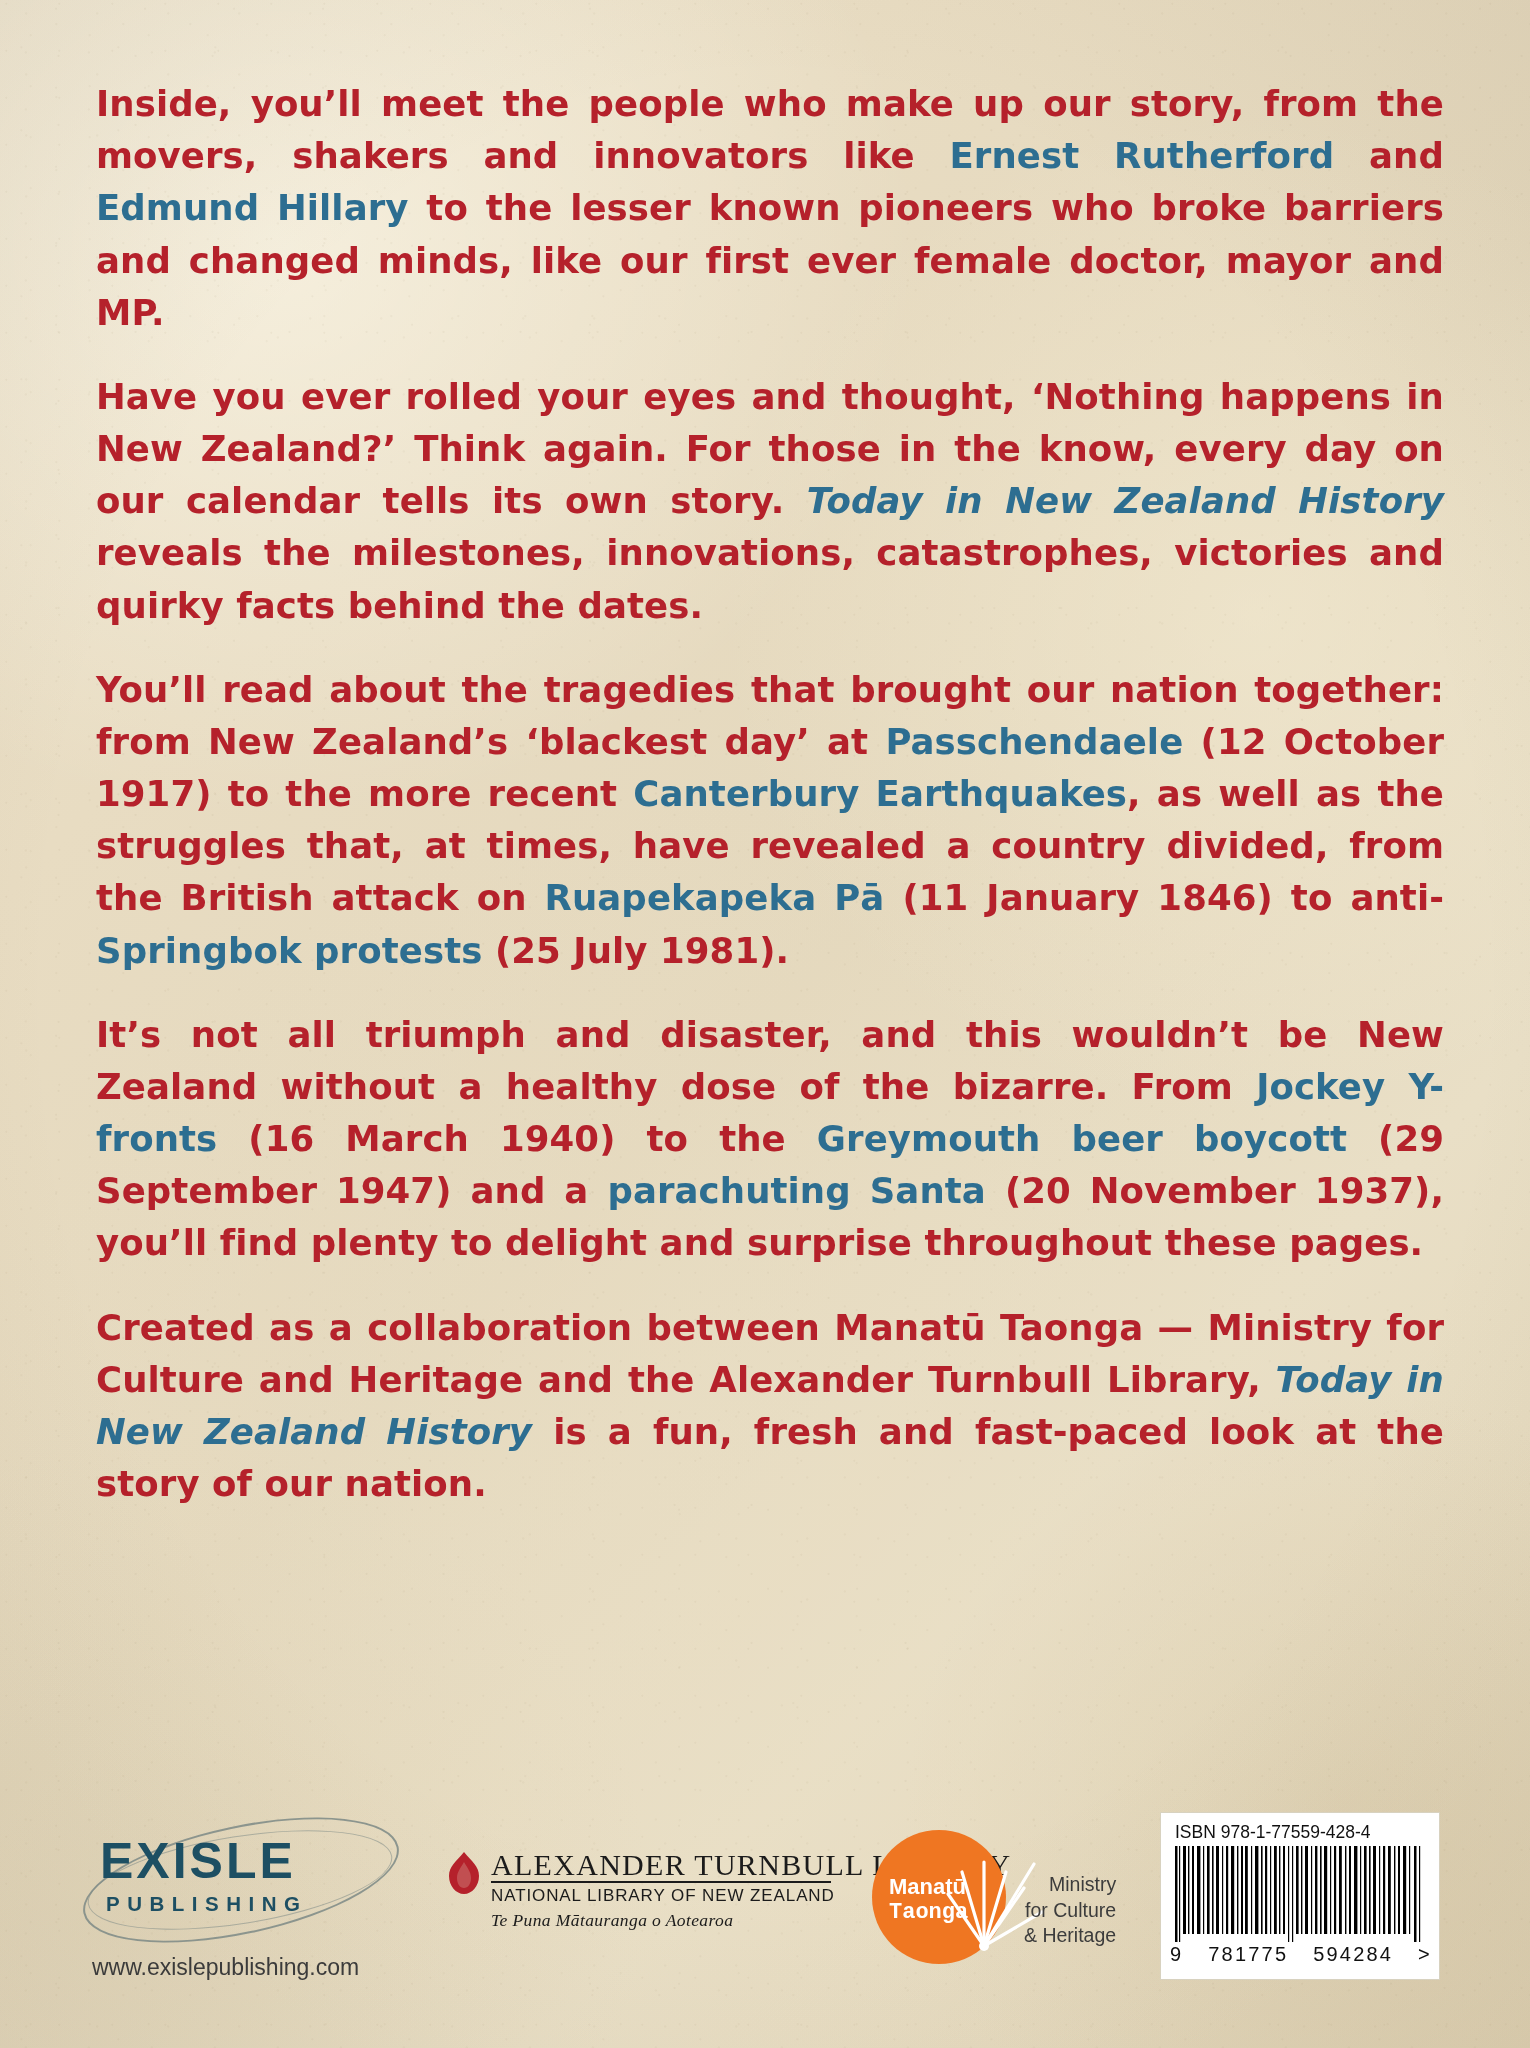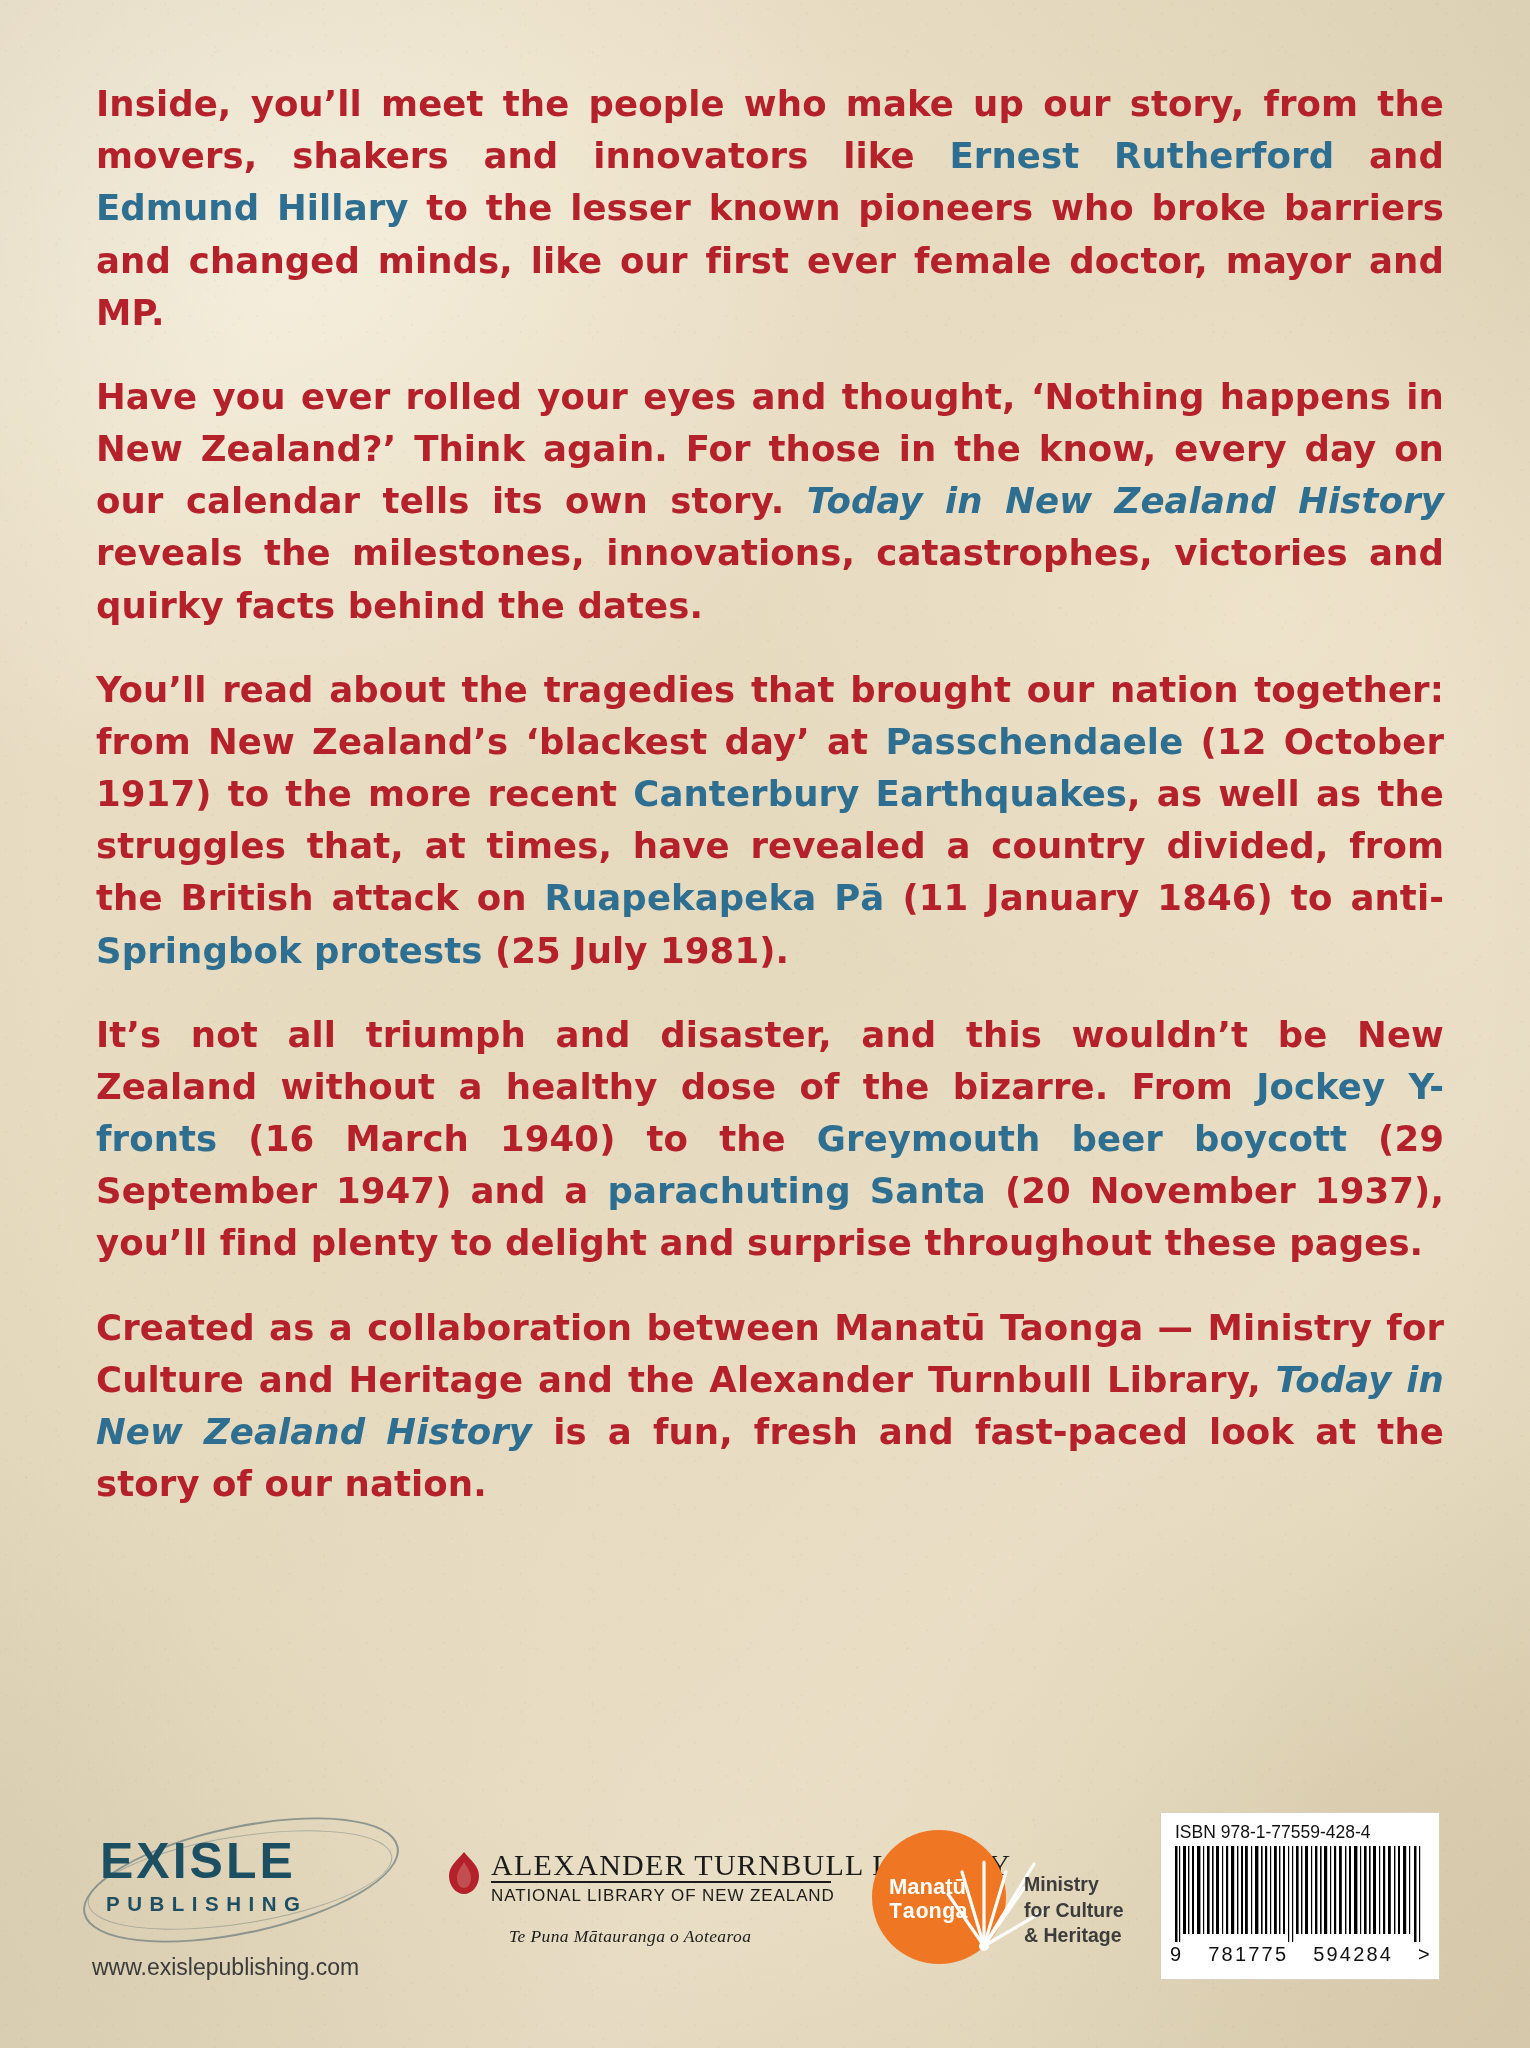--- a/index.html
+++ b/index.html
@@ -168,28 +168,27 @@
     top: 38px;
     font-family: "Liberation Sans", sans-serif;
     font-size: 17px;
     letter-spacing: 0.9px;
     color: #1b1b1b;
     white-space: nowrap;
   }
   #atl-l3 {
     position: absolute;
     left: 44px;
-    top: 78px;
+    top: 62px;
     font-family: "Liberation Serif", serif;
     font-style: italic;
     font-size: 17.5px;
     letter-spacing: 0.4px;
     color: #1b1b1b;
     white-space: nowrap;
-    margin-left: 18px;
   }
   #atl-rule {
     position: absolute;
     left: 44px;
     top: 33px;
     width: 340px;
     height: 1.5px;
     background: #1b1b1b;
   }
 
@@ -238,21 +237,21 @@
   #mct-right {
     position: absolute;
     left: 152px;
     top: 42px;
     font-family: "Liberation Sans", sans-serif;
     font-size: 19.5px;
     line-height: 1.32;
     color: #3c3c3c;
     white-space: nowrap;
   }
-  #mct-right .b { font-weight: 700; }
+  #mct-right .b { font-weight: 400; text-align: right; }
 
   
   #barcode-box {
     position: absolute;
     left: 1160px;
     top: 0px;
     width: 278px;
     height: 166px;
     background: #ffffff;
     border: 1px solid #d8d2c0;

